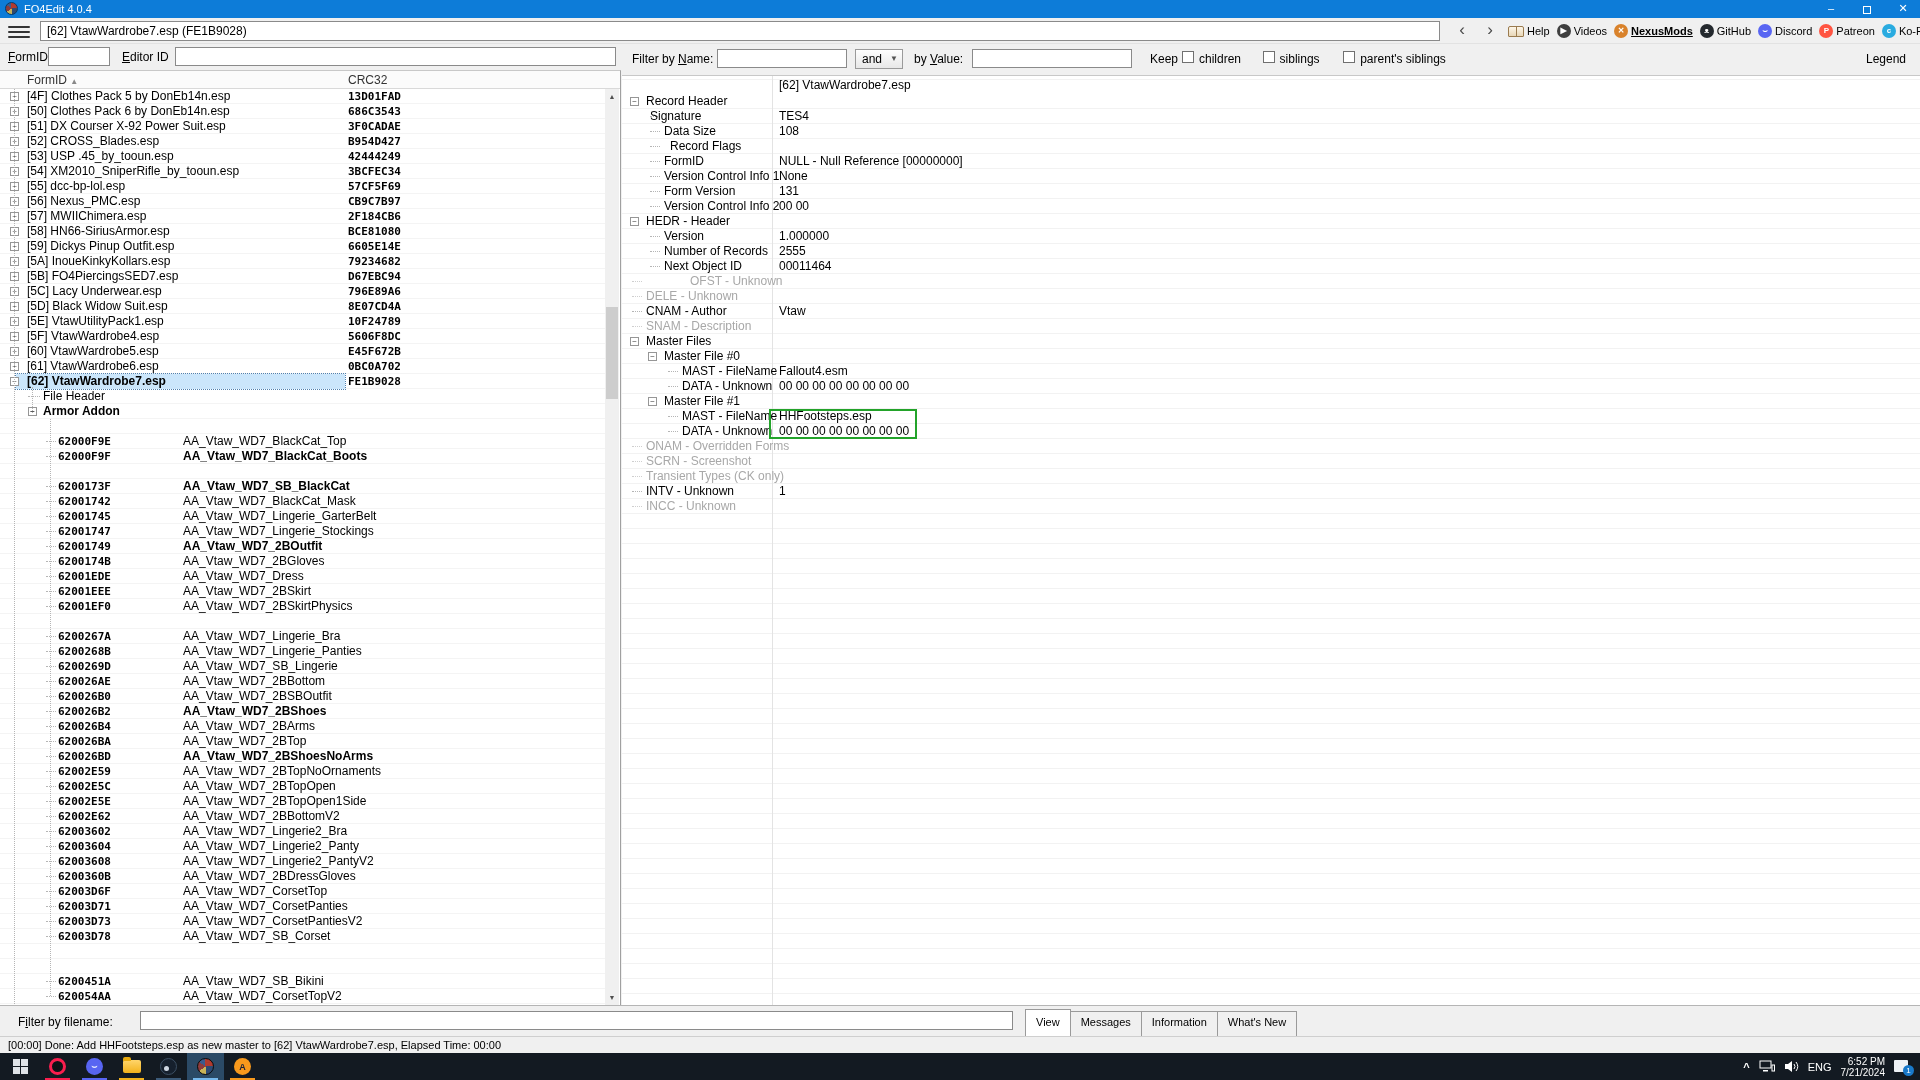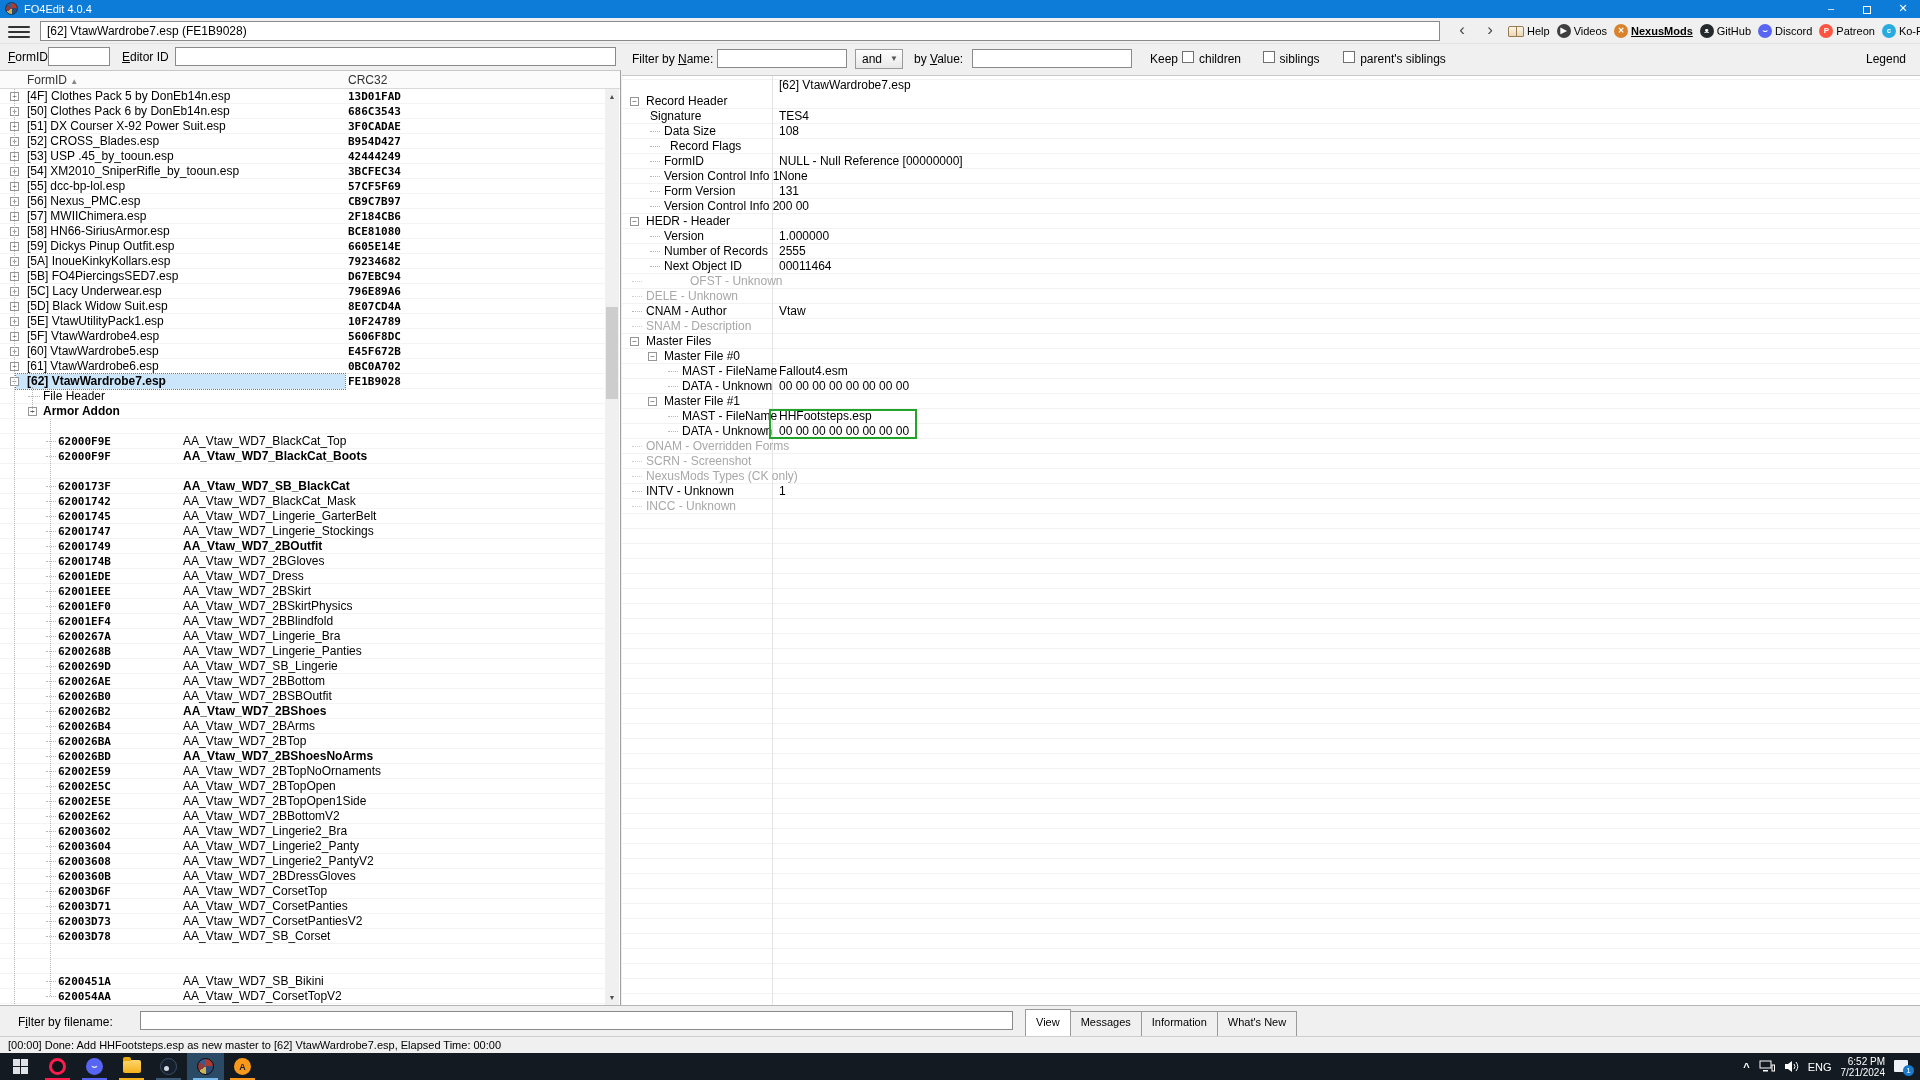--- a/index.html
+++ b/index.html
@@ -348,25 +348,20 @@
       <div class="trow" style="top: 495px; text-align: right;">
         <span class="conn" style="left: 46px; width: 10px;"></span>
         <span class="fid">62001EEE</span>
         <span class="eid">AA_Vtaw_WD7_2BSkirt</span>
       </div>
       <div class="trow" style="top: 510px;">
         <span class="conn" style="left: 46px; width: 10px;"></span>
         <span class="fid">62001EF0</span>
         <span class="eid">AA_Vtaw_WD7_2BSkirtPhysics</span>
       </div>
-      <div class="trow" style="top: 525px;">
-        <span class="conn" style="left: 46px; width: 10px;"></span>
-        <span class="fid">62001EF4</span>
-        <span class="eid">AA_Vtaw_WD7_2BBlindfold</span>
-      </div>
       <div class="trow" style="top: 540px;">
         <span class="conn" style="left: 46px; width: 10px;"></span>
         <span class="fid">6200267A</span>
         <span class="eid">AA_Vtaw_WD7_Lingerie_Bra</span>
       </div>
       <div class="trow" style="top: 555px;">
         <span class="conn" style="left: 46px; width: 10px;"></span>
         <span class="fid">6200268B</span>
         <span class="eid">AA_Vtaw_WD7_Lingerie_Panties</span>
       </div>
@@ -611,21 +606,21 @@
         <div class="rrow gray" style="top: 345px;">
           <span class="conn" style="left: 10px; width: 10px; border-color: rgb(207, 207, 207);"></span>
           <span class="nm" style="left: 24px;">ONAM - Overridden Forms</span>
         </div>
         <div class="rrow gray" style="top: 360px;">
           <span class="conn" style="left: 10px; width: 10px; border-color: rgb(207, 207, 207);"></span>
           <span class="nm" style="left: 24px;">SCRN - Screenshot</span>
         </div>
         <div class="rrow gray" style="top: 375px;">
           <span class="conn" style="left: 10px; width: 10px; border-color: rgb(207, 207, 207);"></span>
-          <span class="nm" style="left: 24px;">NexusMods Types (CK only)</span>
+          <span class="nm" style="left: 24px;">Transient Types (CK only)</span>
         </div>
         <div class="rrow" style="top: 390px;">
           <span class="conn" style="left: 10px; width: 10px; border-color: rgb(181, 181, 181);"></span>
           <span class="nm" style="left: 24px;">INTV - Unknown</span>
           <span class="val">1</span>
         </div>
         <div class="rrow gray" style="top: 405px;">
           <span class="conn" style="left: 10px; width: 10px; border-color: rgb(207, 207, 207);"></span>
           <span class="nm" style="left: 24px;">INCC - Unknown</span>
         </div>

